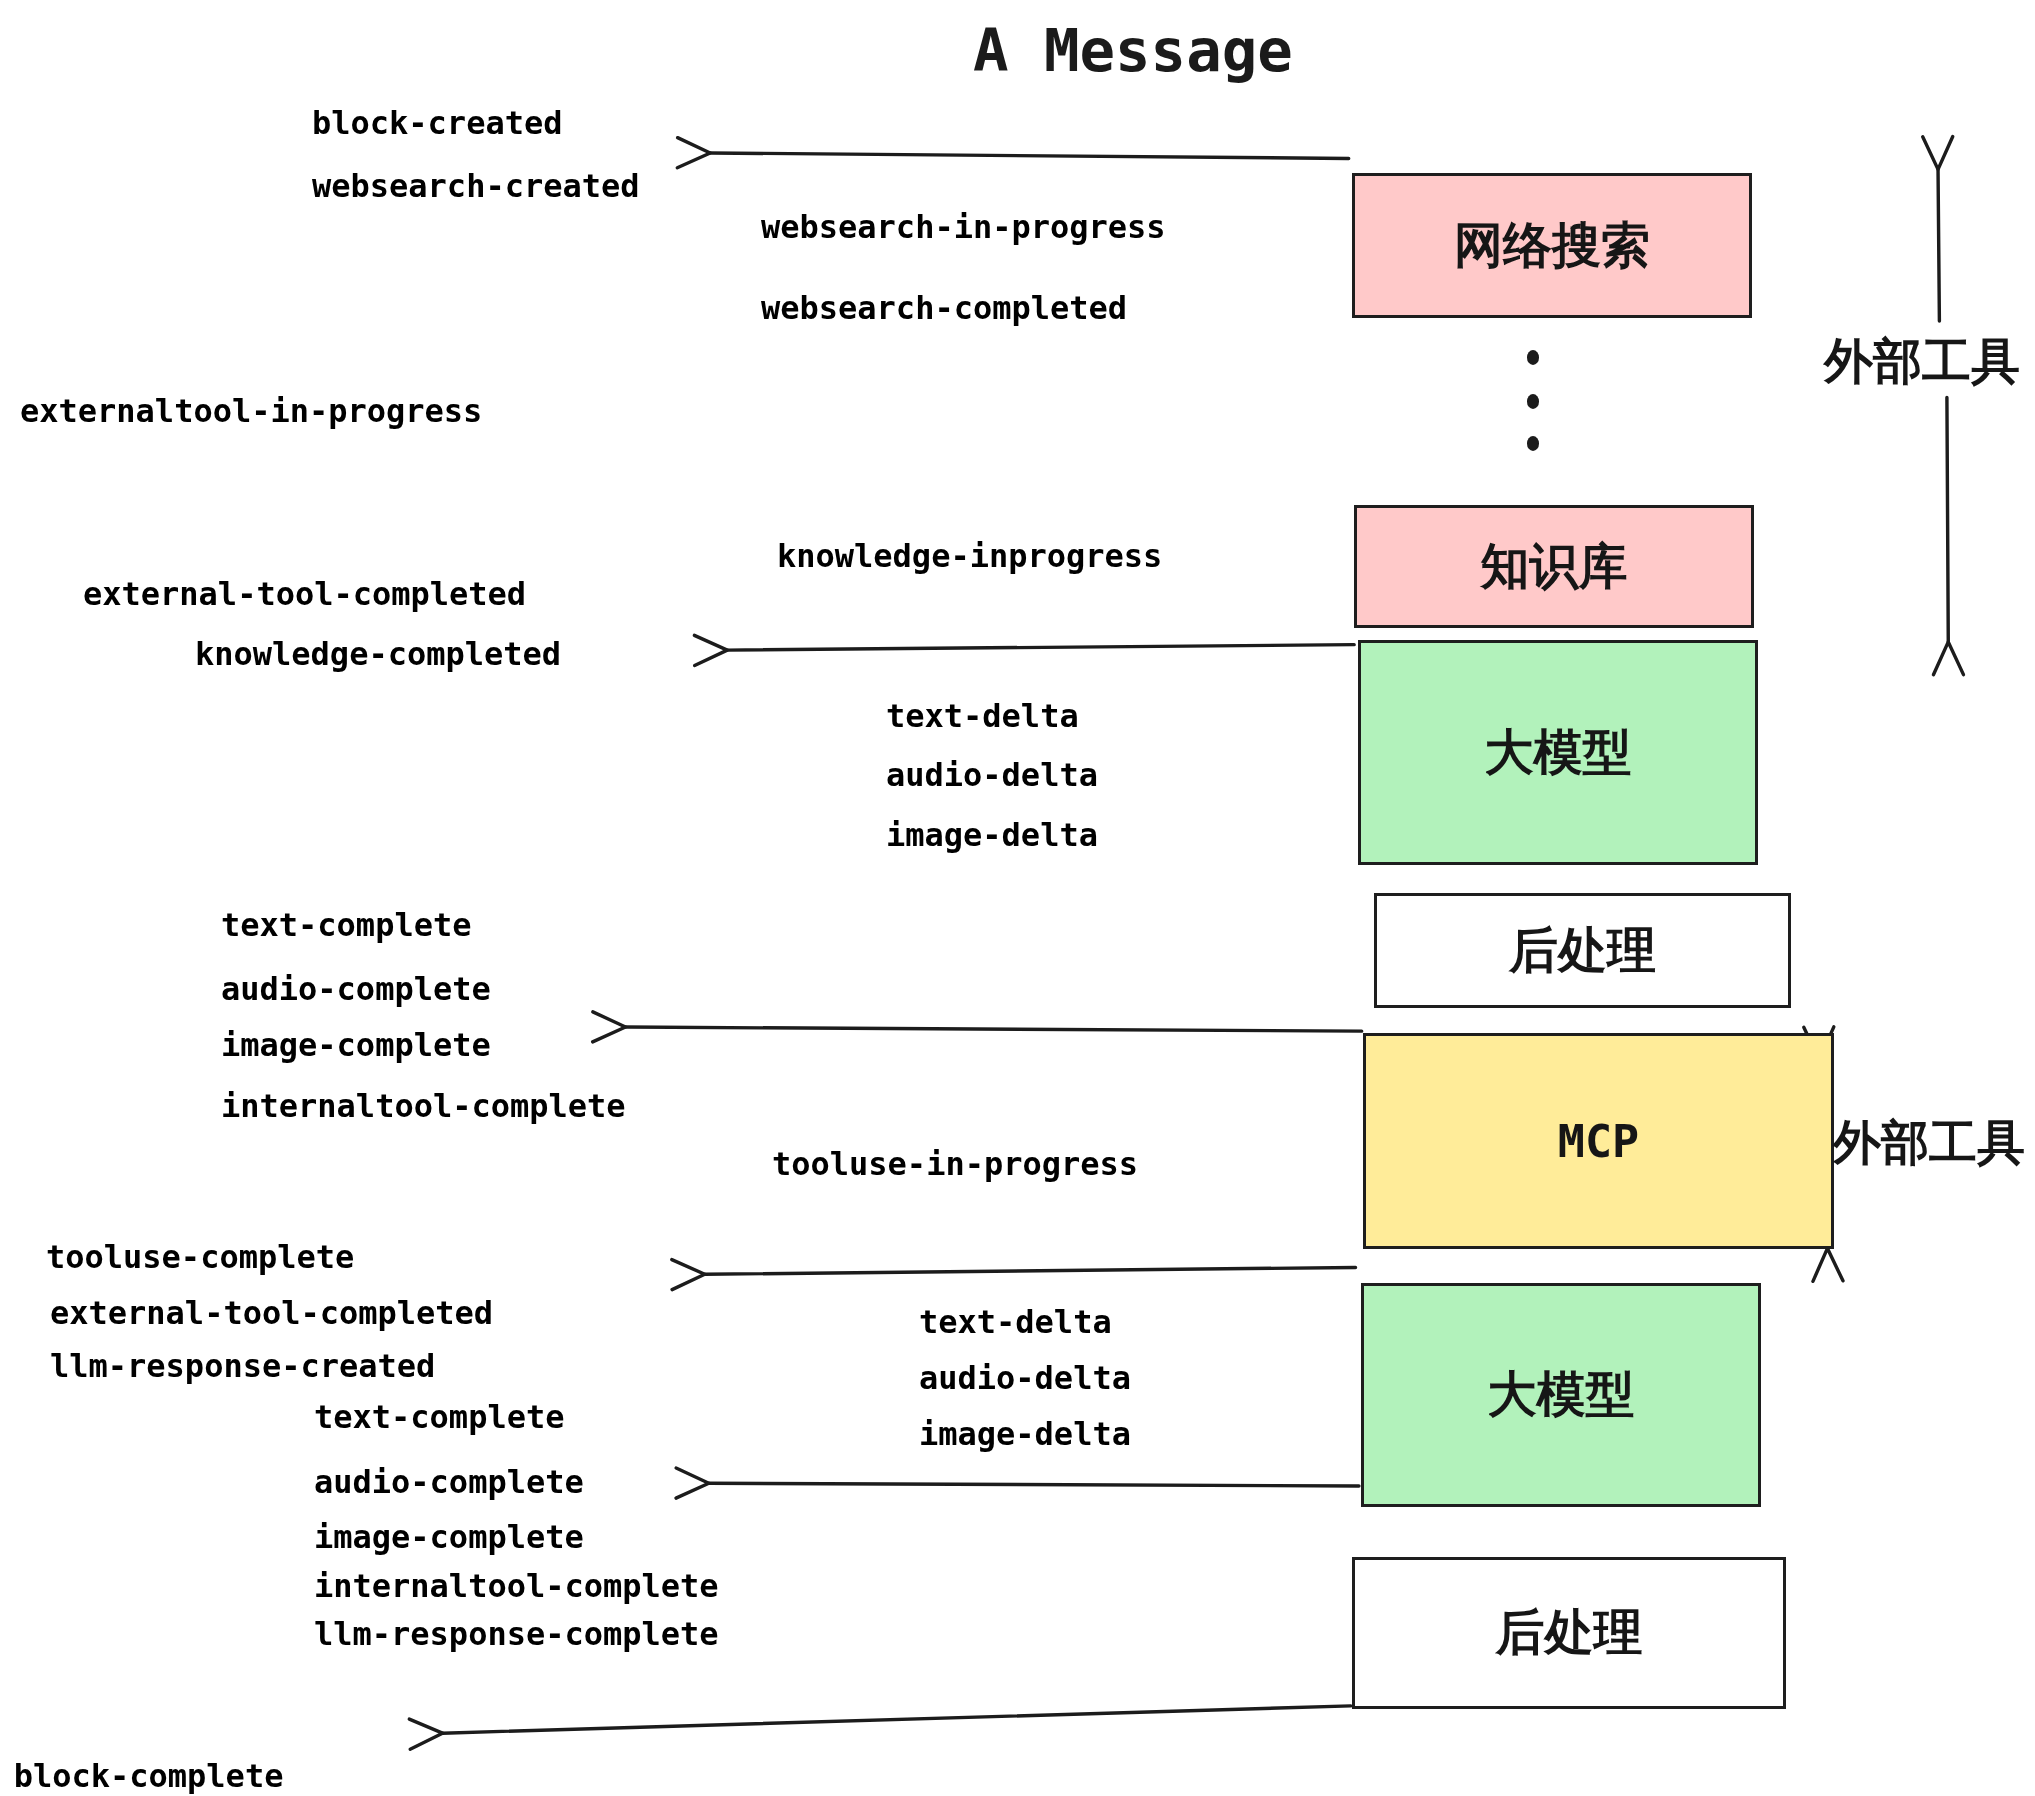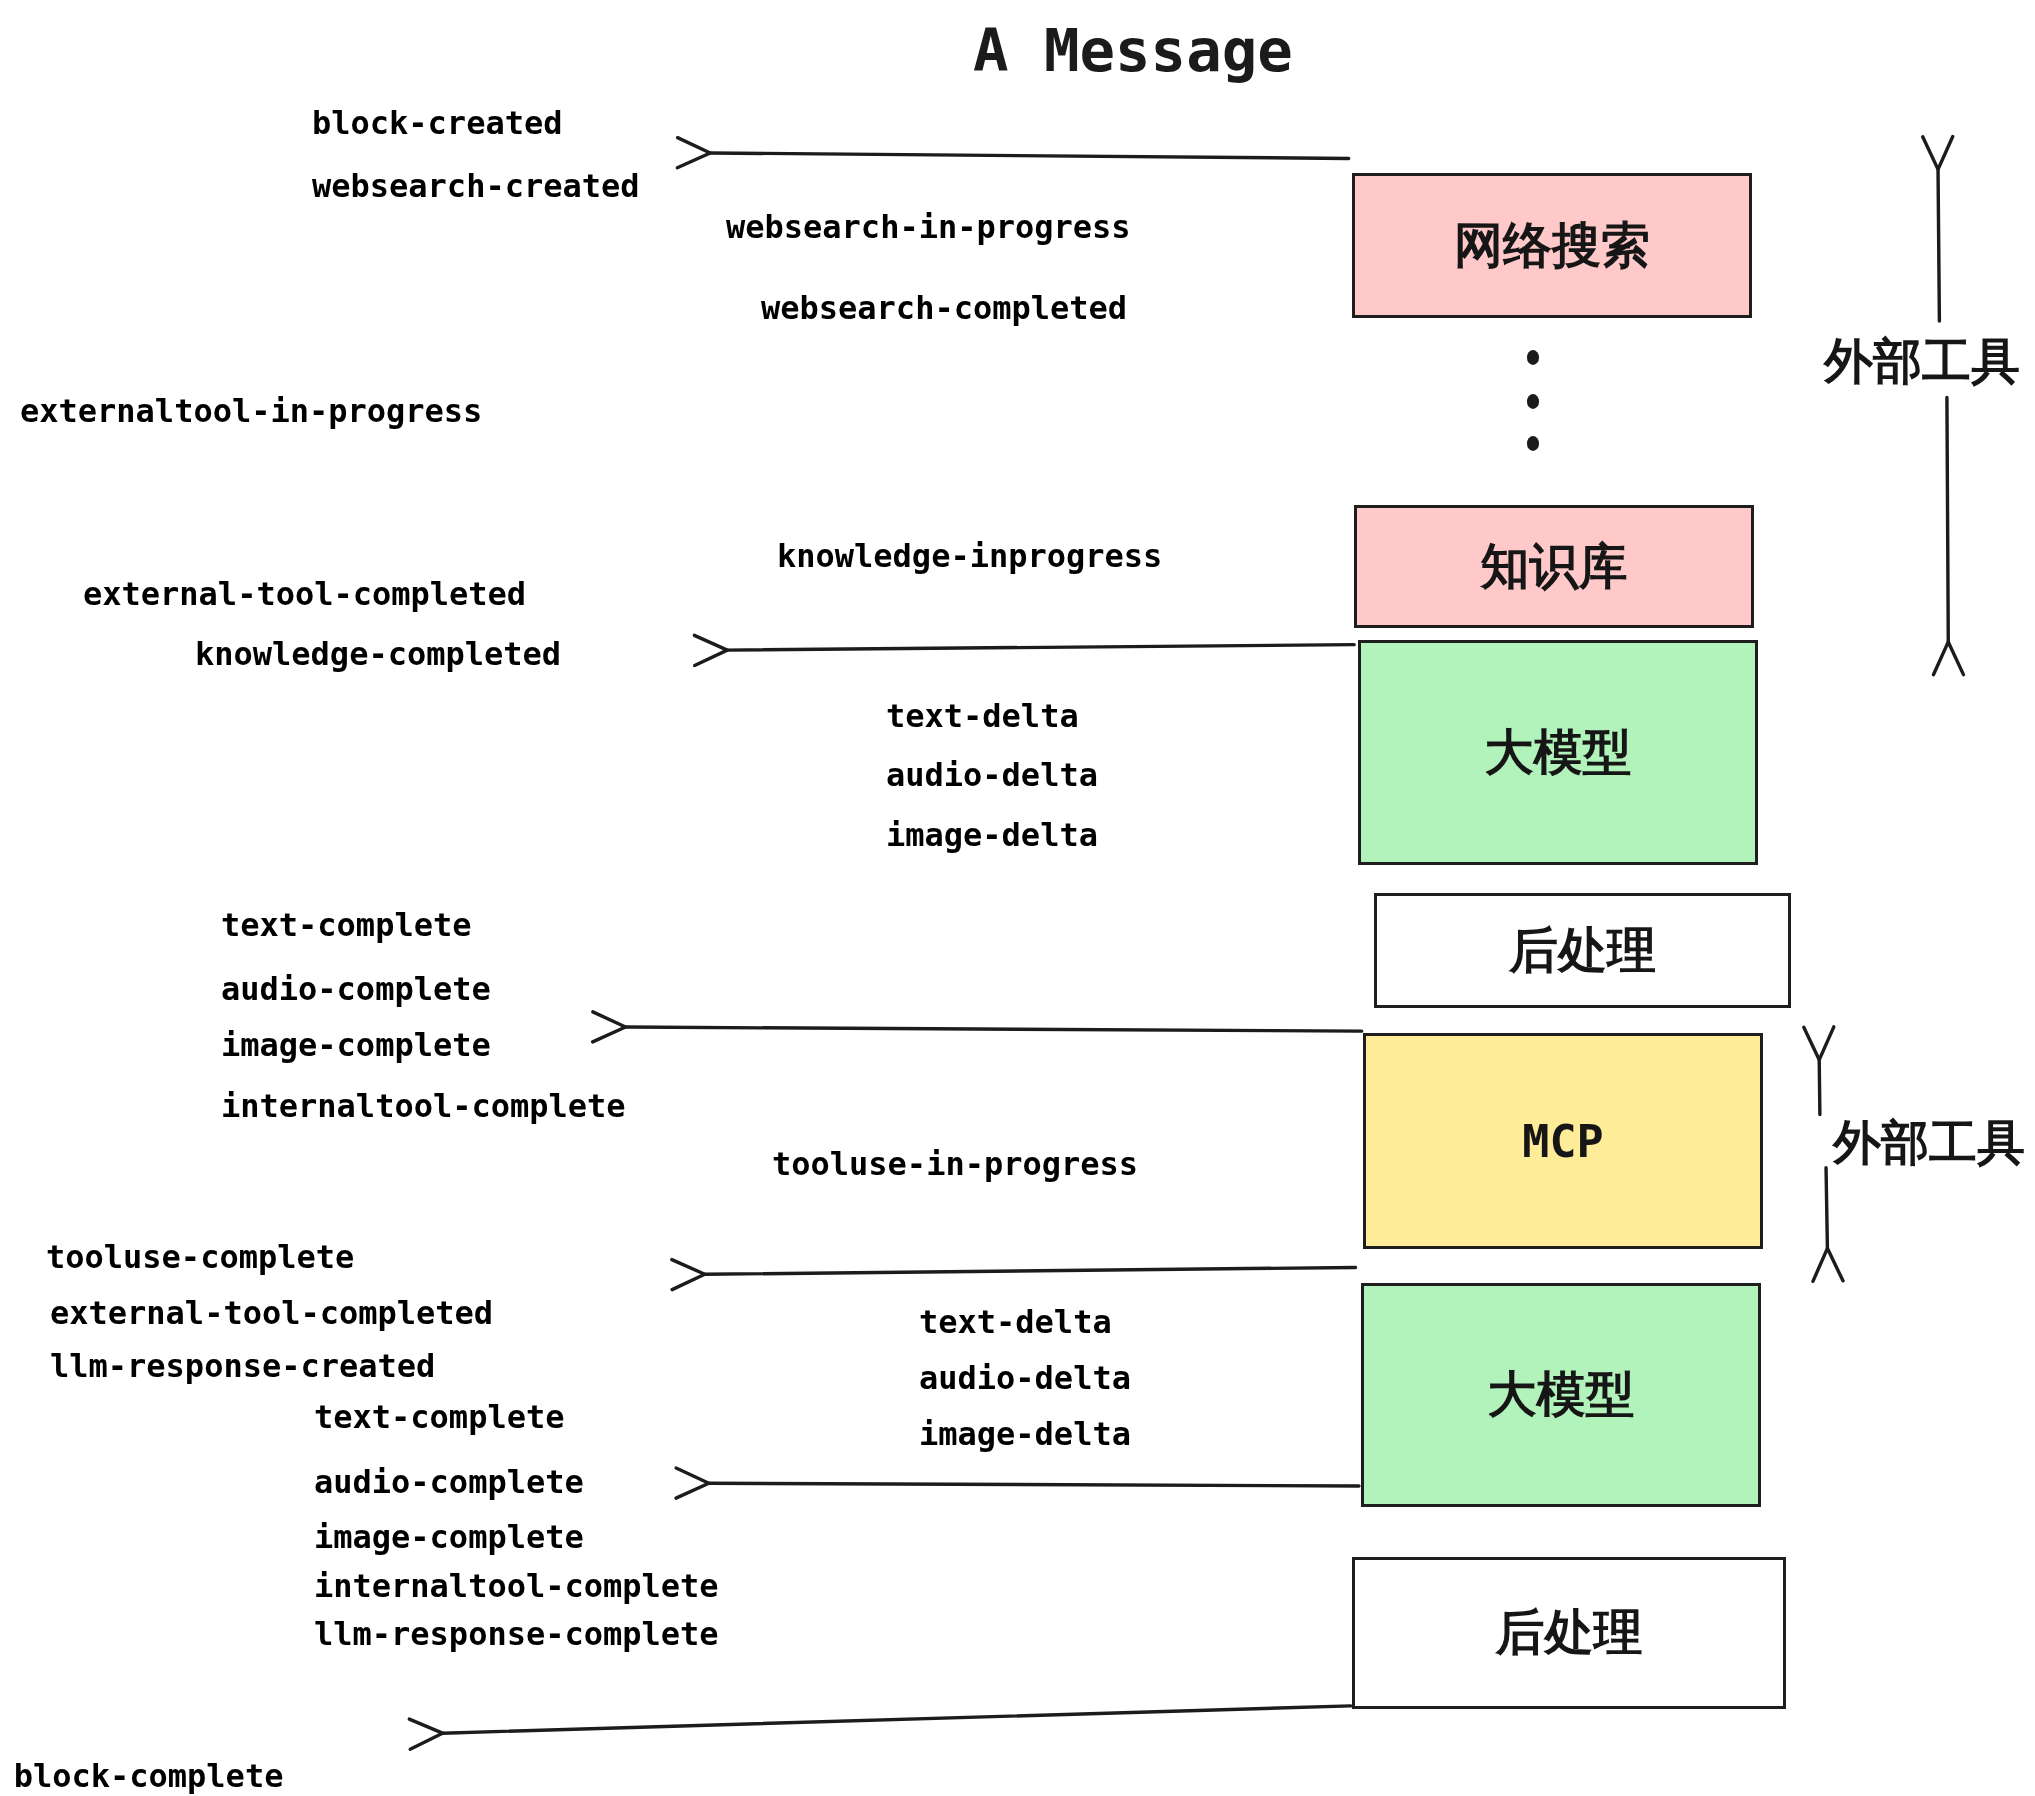--- a/index.html
+++ b/index.html
@@ -60,38 +60,38 @@
 </div>
 
 <div class="box fill-green" style="left:1358px;top:640px;width:400px;height:225px">
   <span class="cjk">大模型</span>
 </div>
 
 <div class="box fill-white" style="left:1374px;top:893px;width:417px;height:115px">
   <span class="cjk">后处理</span>
 </div>
 
-<div class="box fill-yellow" style="left:1363px;top:1033px;width:400px;height:216px">
+<div class="box fill-yellow" style="left:1363px;top:1033px;width:471px;height:216px">
   <span class="latin">MCP</span>
 </div>
 
 <div class="box fill-green" style="left:1361px;top:1283px;width:400px;height:224px">
   <span class="cjk">大模型</span>
 </div>
 
 <div class="box fill-white" style="left:1352px;top:1557px;width:434px;height:152px">
   <span class="cjk">后处理</span>
 </div>
 
 <div class="cn" style="left:1824px;top:337px">外部工具</div>
 <div class="cn" style="left:1833px;top:1119px;font-size:48px">外部工具</div>
 
 <div class="ev" style="left:312px;top:123px">block-created</div>
 <div class="ev" style="left:312px;top:186px">websearch-created</div>
-<div class="ev" style="left:726px;top:227px">websearch-in-progress</div>
+<div class="ev" style="left:761px;top:227px">websearch-in-progress</div>
 <div class="ev" style="left:761px;top:308px">websearch-completed</div>
 <div class="ev" style="left:20px;top:411px">externaltool-in-progress</div>
 <div class="ev" style="left:777px;top:556px">knowledge-inprogress</div>
 <div class="ev" style="left:83px;top:594px">external-tool-completed</div>
 <div class="ev" style="left:195px;top:654px">knowledge-completed</div>
 
 <div class="ev" style="left:886px;top:716px">text-delta</div>
 <div class="ev" style="left:886px;top:775px">audio-delta</div>
 <div class="ev" style="left:886px;top:835px">image-delta</div>
 

